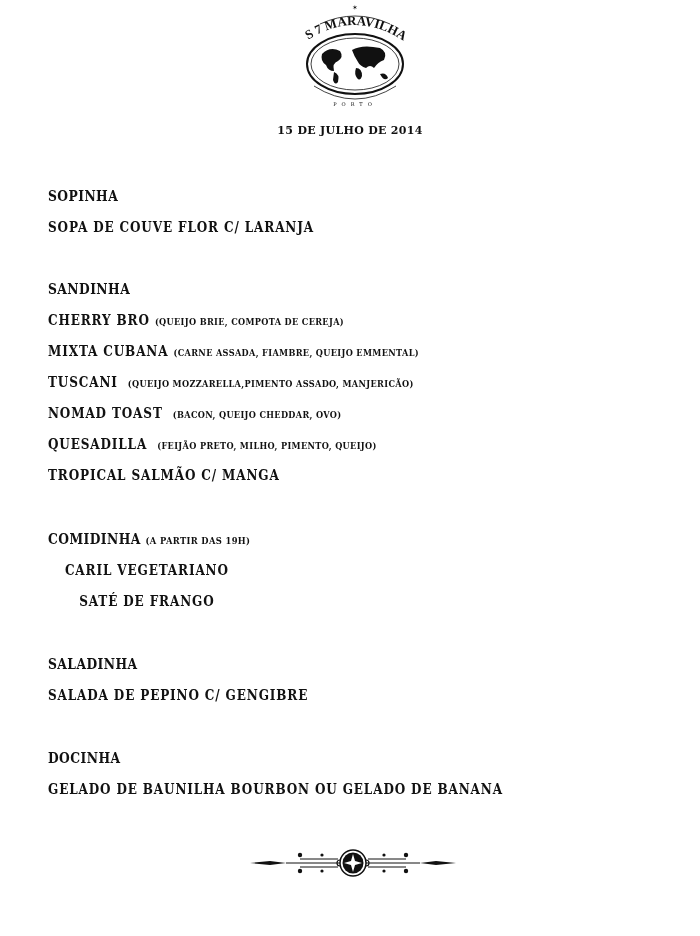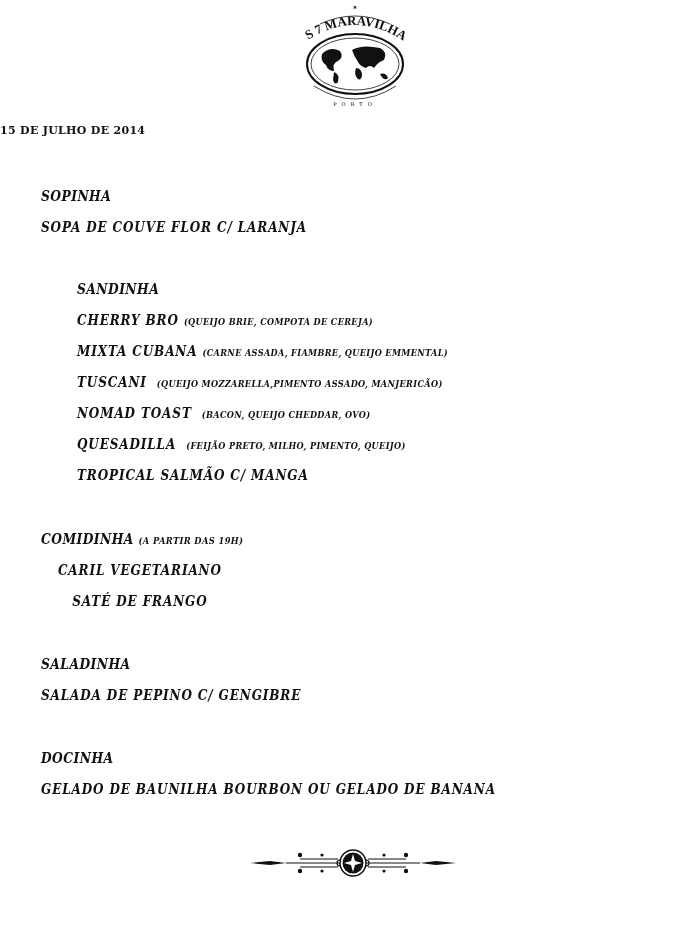--- a/index.html
+++ b/index.html
@@ -1,21 +1,21 @@
 <!DOCTYPE html>
 <html><head>
 <meta charset="utf-8">
 <style>
   html, body { margin:0; padding:0; background:#fff; }
   body { width:700px; height:936px; position:relative; overflow:hidden; color:#111;
          font-family: "DejaVu Serif", "Liberation Serif", serif; }
   .logo { position:absolute; left:300px; top:2px; width:110px; height:112px; }
-  .date { position:absolute; left:0; width:700px; top:124px; 
+  .date { position:absolute; left:0; width:700px; top:124px; text-align:center;
           font-weight:bold; font-size:11px; letter-spacing:0.3px; }
-  .section { position:absolute; left:41px;font-style:italic; }
+  .section { position:absolute; left:48px; }
   .heading { font-weight:bold; font-size:14px; letter-spacing:0.5px; height:31px; line-height:20px; transform:scaleX(0.88); transform-origin:left; white-space:nowrap;}
   .item { font-weight:bold; font-size:14px; letter-spacing:1px; height:31px; line-height:20px; white-space:nowrap; transform:scaleX(0.86); transform-origin:left; }
   .note { font-size:9.5px; letter-spacing:0.4px; }
   .ornament { position:absolute; left:250px; top:845px; width:206px; height:36px; }
 </style>
 </head>
 <body>
 
 <div class="logo">
   <svg viewBox="0 0 110 112" width="110" height="112">
@@ -31,21 +31,21 @@
   </svg>
 </div>
 
 <div class="date">15 DE JULHO DE 2014</div>
 
 <div class="section" style="top:186px;">
   <div class="heading">SOPINHA</div>
   <div class="item"><span>SOPA DE COUVE FLOR C/ LARANJA</span></div>
 </div>
 
-<div class="section" style="top:279px;margin-left:36px;">
+<div class="section" style="top:279px;">
   <div class="heading">SANDINHA</div>
   <div class="item"><span>CHERRY BRO</span> <span class="note">(QUEIJO BRIE, COMPOTA DE CEREJA)</span></div>
   <div class="item"><span>MIXTA CUBANA</span> <span class="note">(CARNE ASSADA, FIAMBRE, QUEIJO EMMENTAL)</span></div>
   <div class="item"><span>TUSCANI</span>&nbsp; <span class="note">(QUEIJO MOZZARELLA,PIMENTO ASSADO, MANJERICÃO)</span></div>
   <div class="item"><span>NOMAD TOAST</span>&nbsp; <span class="note">(BACON, QUEIJO CHEDDAR, OVO)</span></div>
   <div class="item"><span>QUESADILLA</span>&nbsp; <span class="note">(FEIJÃO PRETO, MILHO, PIMENTO, QUEIJO)</span></div>
   <div class="item"><span>TROPICAL SALMÃO C/ MANGA</span></div>
 </div>
 
 <div class="section" style="top:529px;text-align:center;">

